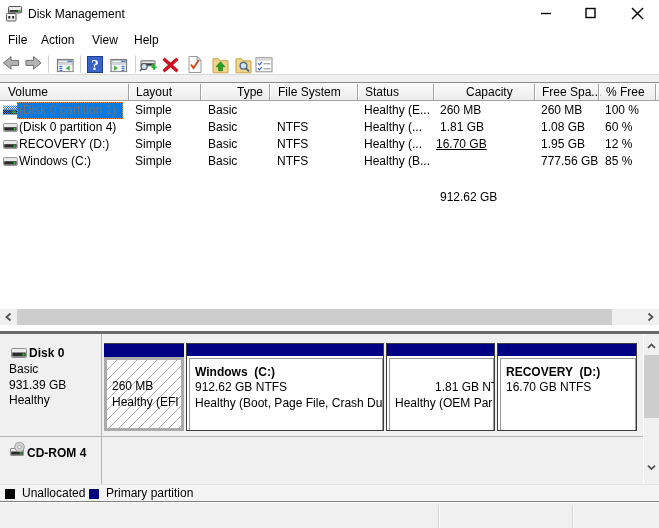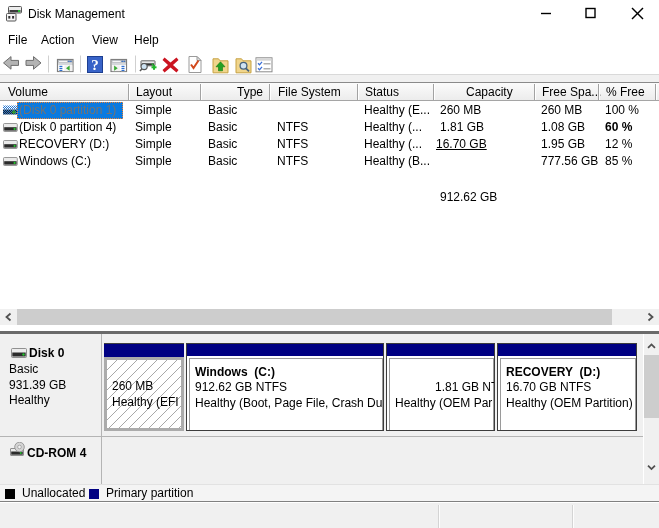--- a/index.html
+++ b/index.html
@@ -176,21 +176,21 @@
  <rect x="1.2" y="6.2" width="12.4" height="3.4" fill="#2b2b2b"></rect>
  <circle cx="11.6" cy="7.9" r="1.1" fill="#21c32b"></circle>
 </svg>
 <div class="cell" style="left:19px;top:119px;">(Disk 0 partition 4)</div>
 <div class="cell" style="left:135px;top:119px;">Simple</div>
 <div class="cell" style="left:208px;top:119px;">Basic</div>
 <div class="cell" style="left:277px;top:119px;">NTFS</div>
 <div class="cell" style="left:364px;top:119px;">Healthy (...</div>
 <div class="cell" style="left:440px;top:119px;">1.81 GB</div>
 <div class="cell" style="left:541px;top:119px;">1.08 GB</div>
-<div class="cell" style="left:605px;top:119px;font-weight:bold;">60 %</div>
+<div class="cell" style="left:605px;top:119px;">60 %</div>
 
 <svg class="abs" style="left:3px;top:138px;" width="15" height="13" viewBox="0 0 15 13">
  <rect x="0.5" y="2.5" width="13.8" height="8" rx="1" fill="#eaeaea" stroke="#808080" stroke-width="0.8"></rect>
  <rect x="1.2" y="6.2" width="12.4" height="3.4" fill="#2b2b2b"></rect>
  <circle cx="11.6" cy="7.9" r="1.1" fill="#21c32b"></circle>
 </svg>
 <div class="cell" style="left:19px;top:136px;">RECOVERY (D:)</div>
 <div class="cell" style="left:135px;top:136px;">Simple</div>
 <div class="cell" style="left:208px;top:136px;">Basic</div>
 <div class="cell" style="left:277px;top:136px;">NTFS</div>
@@ -266,21 +266,20 @@
  <div class="abs" style="left:2px;top:14px;width:103px;height:71px;border:1px solid #9a9a9a;"></div>
  <div class="abs" style="left:8px;top:36px;height:14px;line-height:14px;white-space:nowrap;margin-left:40px;">1.81 GB NTFS</div>
  <div class="abs" style="left:8px;top:51.5px;height:14px;line-height:14px;white-space:nowrap;">Healthy (OEM Par</div>
 </div>
 
 <div class="abs" style="left:497px;top:343px;width:140px;height:88px;background:#fff;border:1px solid #3c3c3c;box-sizing:border-box;overflow:hidden;">
  <div class="abs" style="left:0;top:0;width:140px;height:12px;background:#000082;"></div>
  <div class="abs" style="left:2px;top:14px;width:134px;height:71px;border:1px solid #9a9a9a;"></div>
  <div class="abs b" style="left:8px;top:20.5px;height:14px;line-height:14px;white-space:nowrap;">RECOVERY&nbsp; (D:)</div>
  <div class="abs" style="left:8px;top:36px;height:14px;line-height:14px;white-space:nowrap;">16.70 GB NTFS</div>
- <div class="abs" style="left:8px;top:51.5px;height:14px;line-height:14px;white-space:nowrap;">Healthy (OEM Partition)</div>
 </div>
 
 <svg class="abs" style="left:10px;top:442px;" width="16" height="16" viewBox="0 0 16 16">
  <rect x="0.5" y="6.5" width="13" height="7" rx="0.5" fill="#ececec" stroke="#777" stroke-width="0.8"></rect>
  <rect x="1.2" y="9.5" width="11.6" height="3.2" fill="#2b2b2b"></rect>
  <circle cx="10.8" cy="11" r="1" fill="#21c32b"></circle>
  <circle cx="9.5" cy="5" r="4.8" fill="#d4d4d4" stroke="#8a8a8a" stroke-width="0.8"></circle>
  <circle cx="9.5" cy="5" r="1.8" fill="#f4f4f4" stroke="#9a9a9a" stroke-width="0.8"></circle>
 </svg>
 <div class="abs b" style="left:27px;top:446px;height:14px;line-height:14px;">CD-ROM 4</div>

